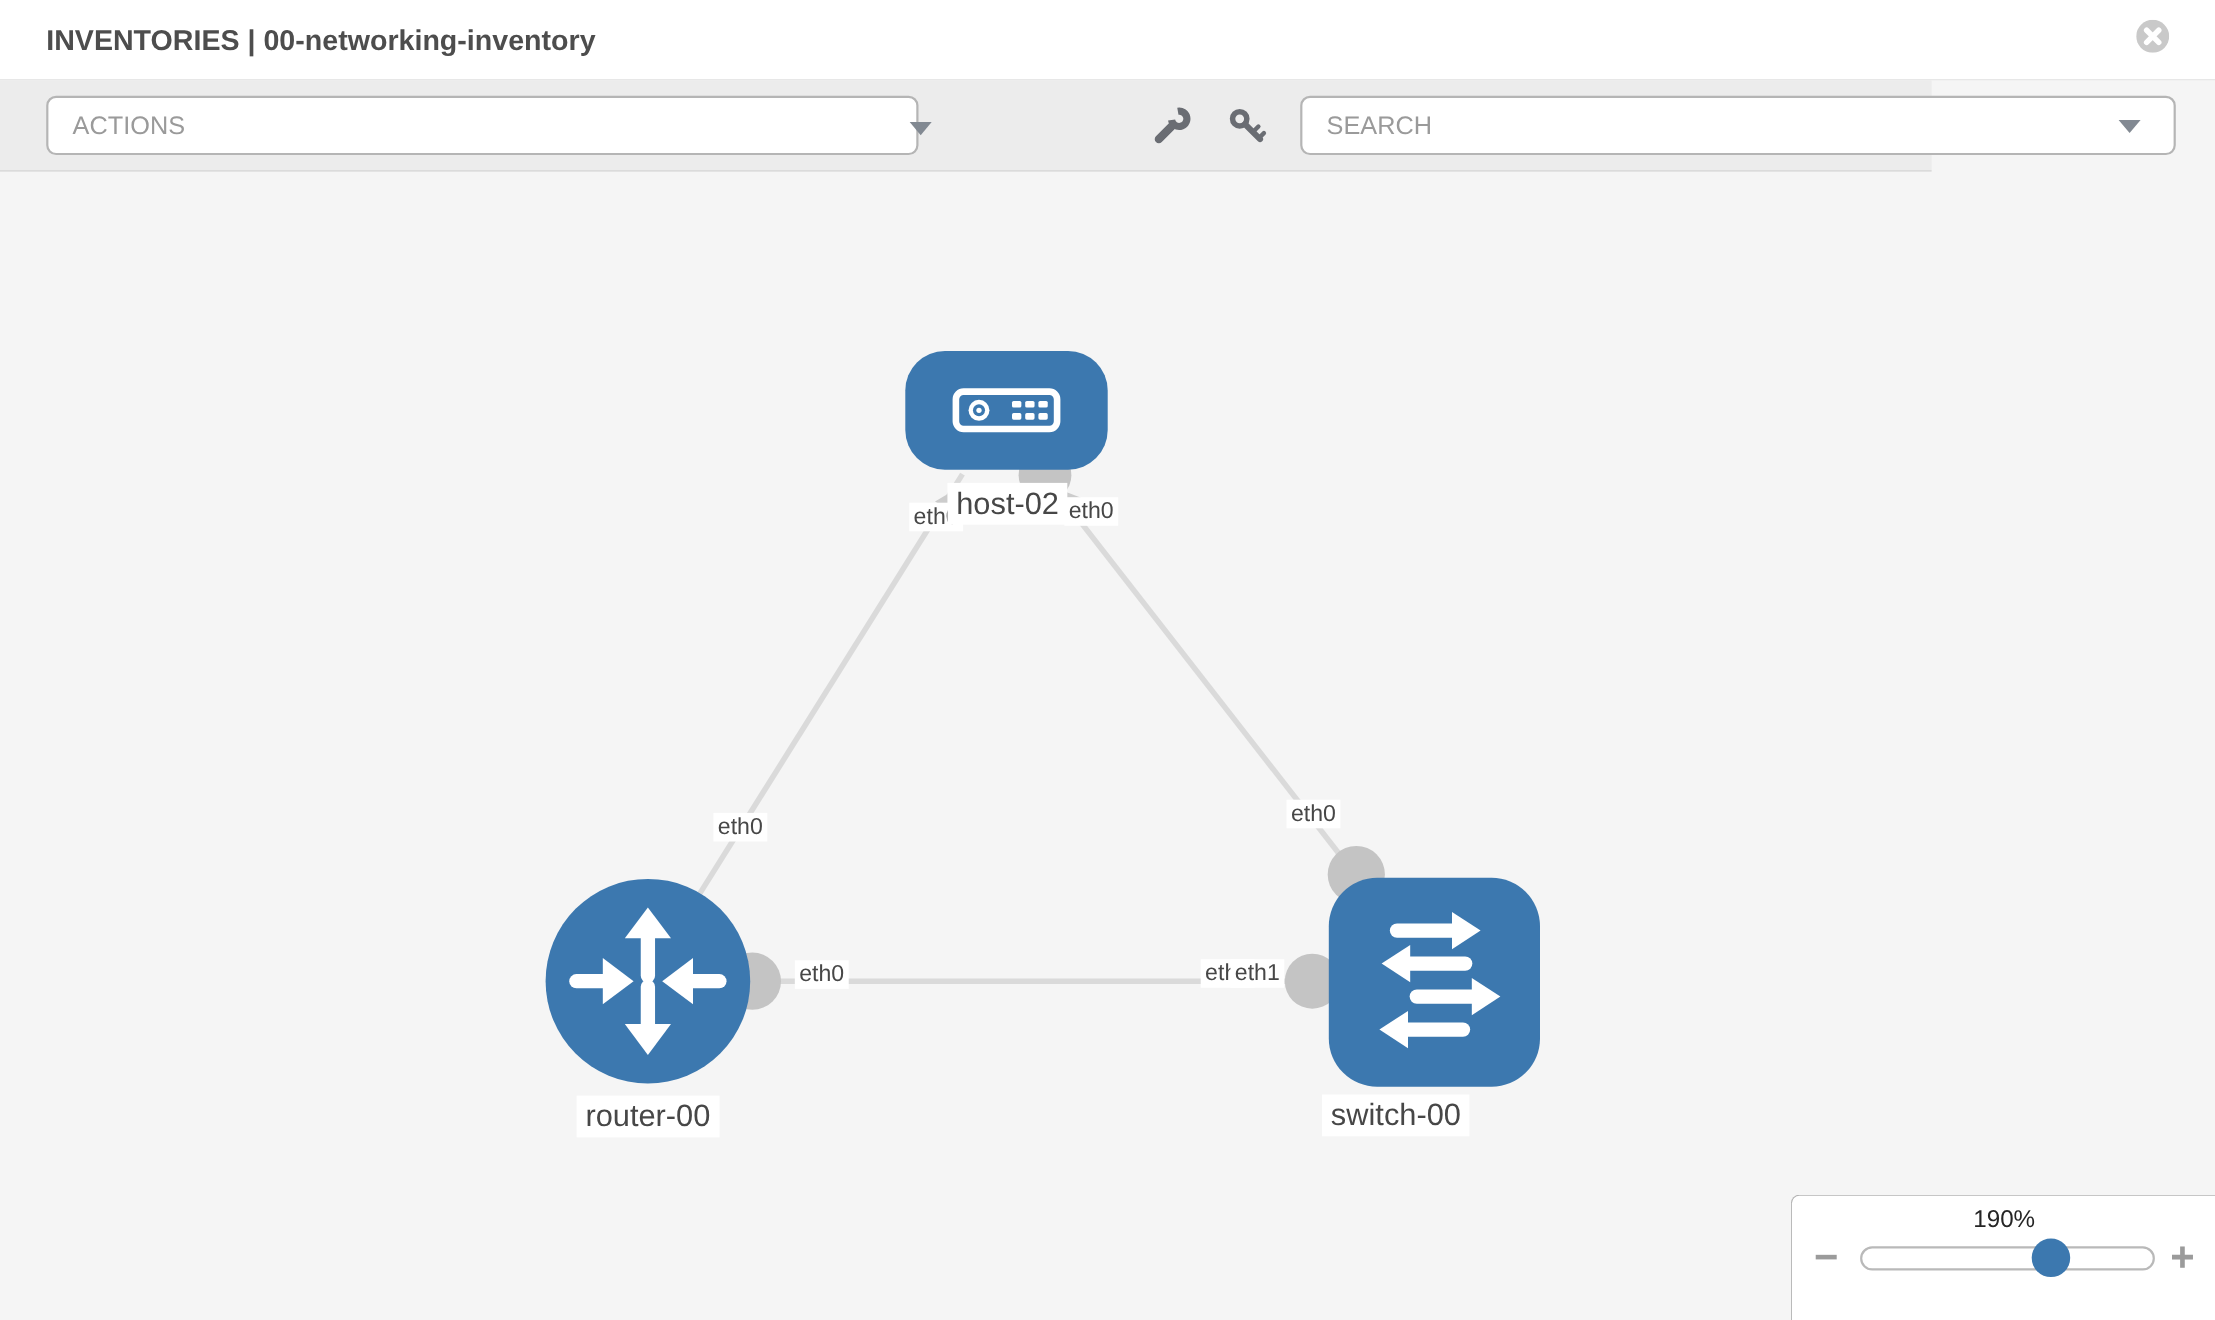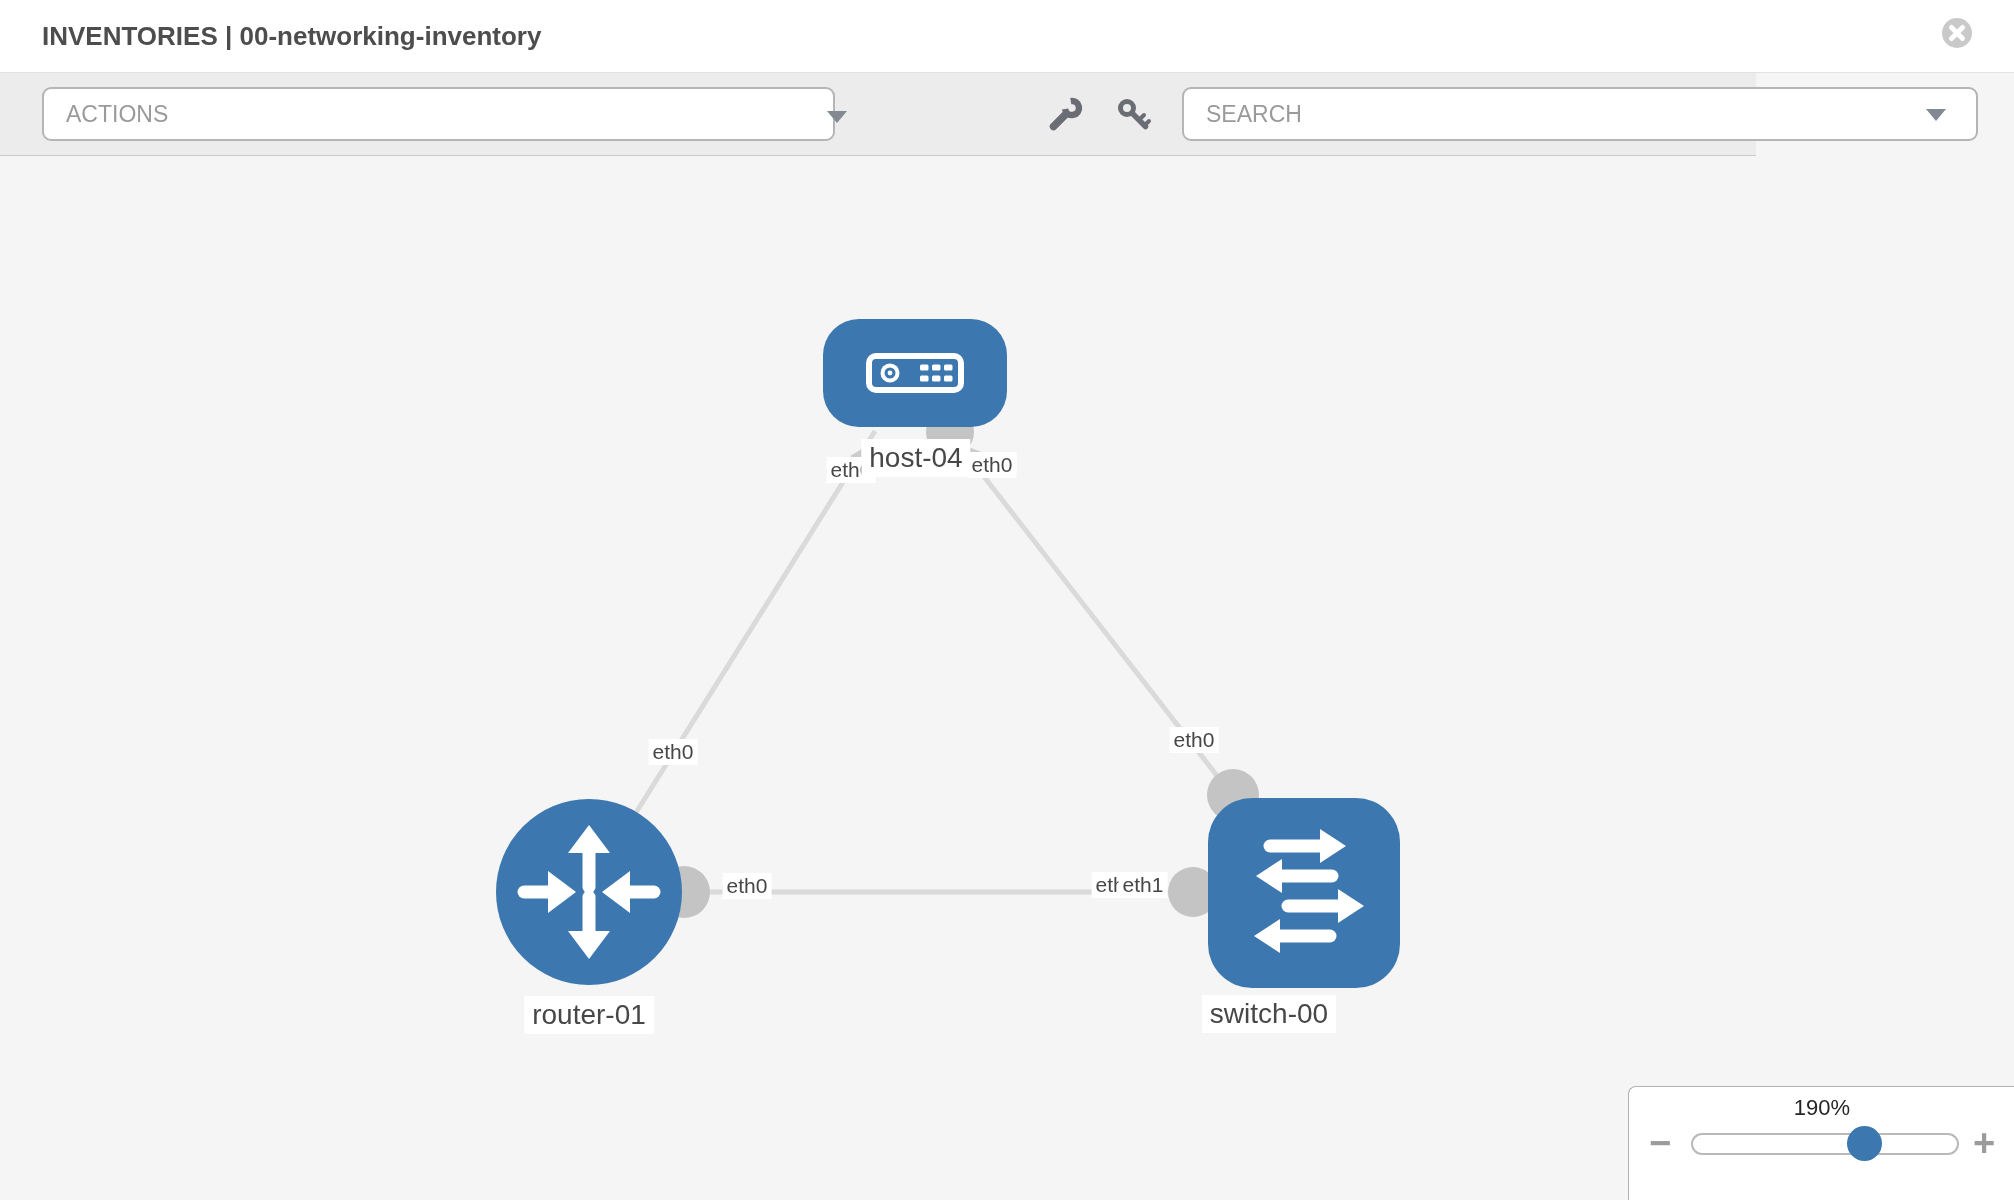--- a/index.html
+++ b/index.html
@@ -151,22 +151,22 @@
         </g>
         <g fill="#ffffff">
           <polygon points="138,48 112,31 112,65"></polygon>
           <polygon points="48,78 74,61 74,95"></polygon>
           <polygon points="156,108 130,91 130,125"></polygon>
           <polygon points="46,138 72,121 72,155"></polygon>
         </g>
       </svg>
     </div>
 
-    <div class="lbl node-lbl" style="left:916px;top:302px;">host-04</div>
-    <div class="lbl node-lbl" style="left:589px;top:859px;">router-01</div>
+    <div class="lbl node-lbl" style="left:916px;top:302px;">host-02</div>
+    <div class="lbl node-lbl" style="left:589px;top:859px;">router-00</div>
     <div class="lbl node-lbl" style="left:1269px;top:858px;">switch-00</div>
 
     <div class="lbl if-lbl" style="left:851px;top:314px;">eth0</div>
     <div class="lbl if-lbl" style="left:992px;top:309px;">eth0</div>
     <div class="lbl if-lbl" style="left:673px;top:596px;">eth0</div>
     <div class="lbl if-lbl" style="left:1194px;top:584px;">eth0</div>
     <div class="lbl if-lbl" style="left:747px;top:730px;">eth0</div>
     <div class="lbl if-lbl" style="left:1116px;top:729px;">eth0</div>
     <div class="lbl if-lbl" style="left:1143px;top:729px;z-index:6;">eth1</div>
   </div>

